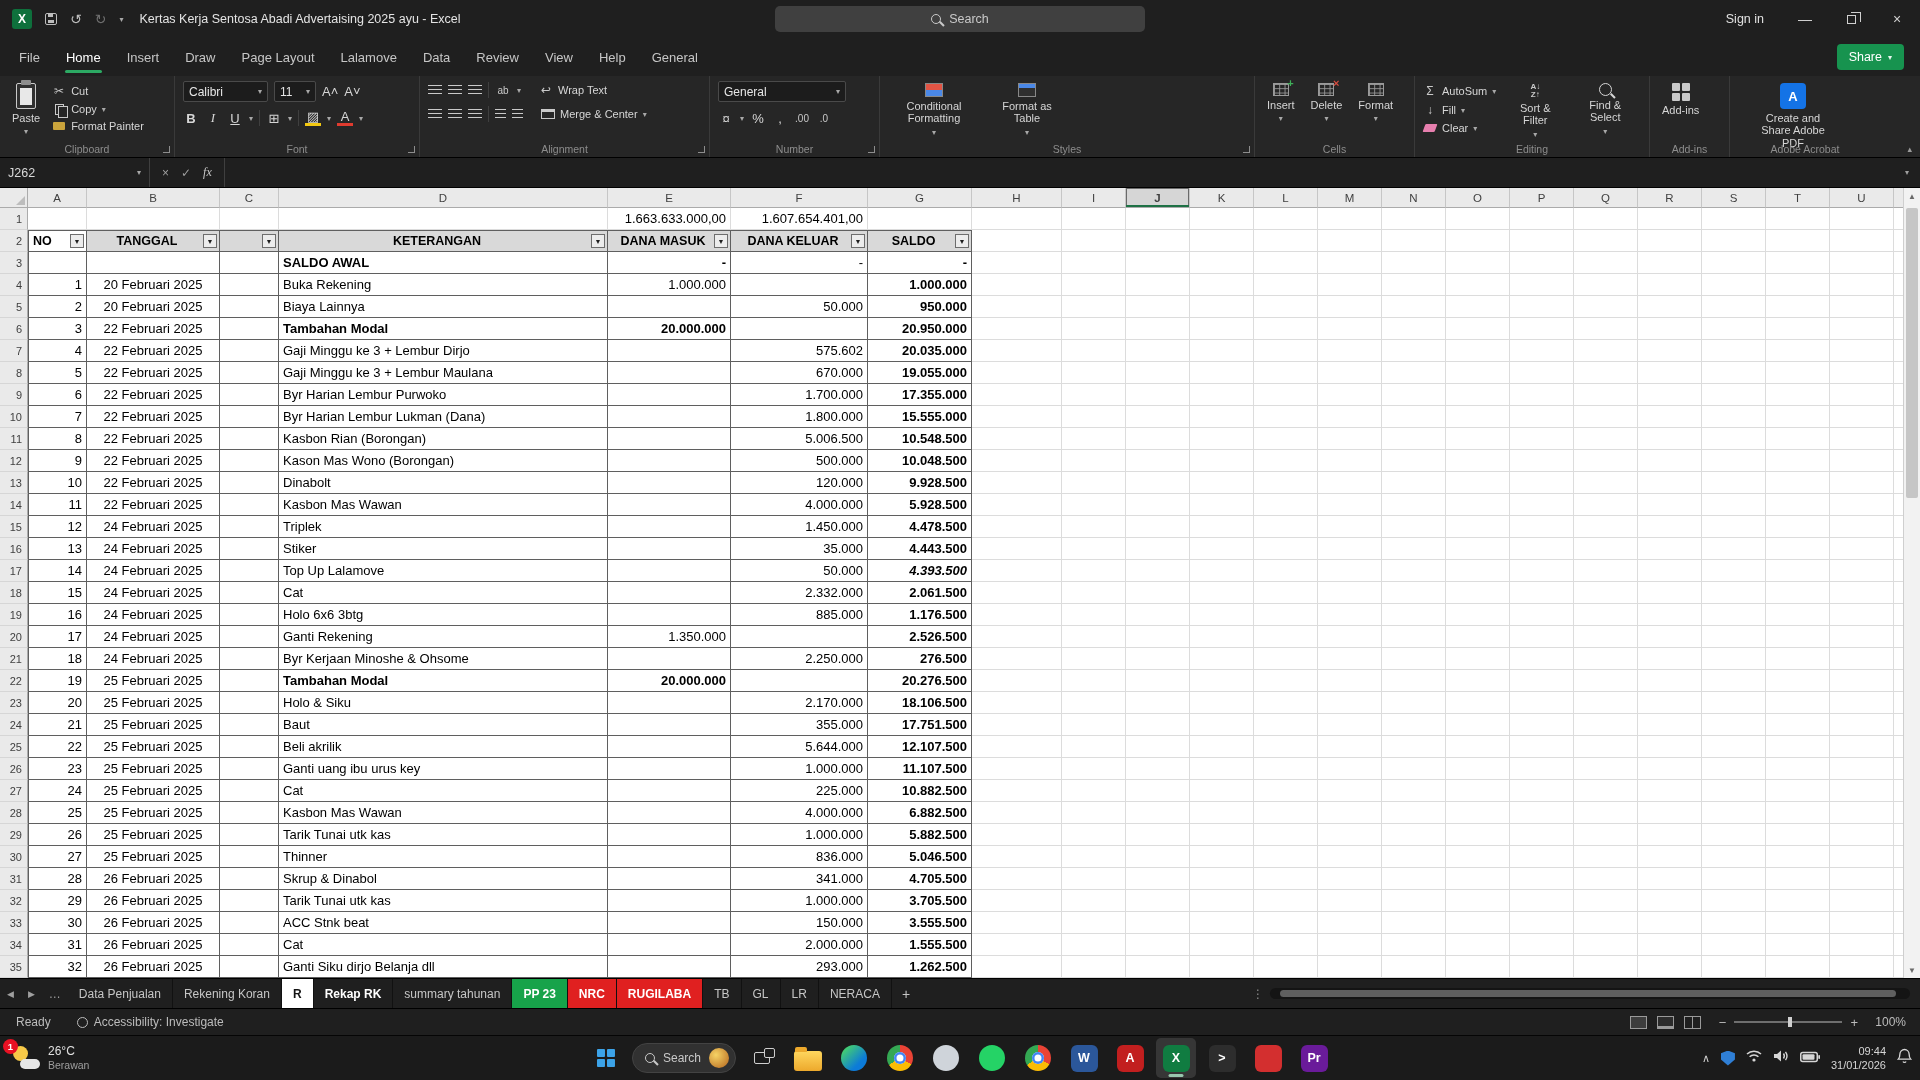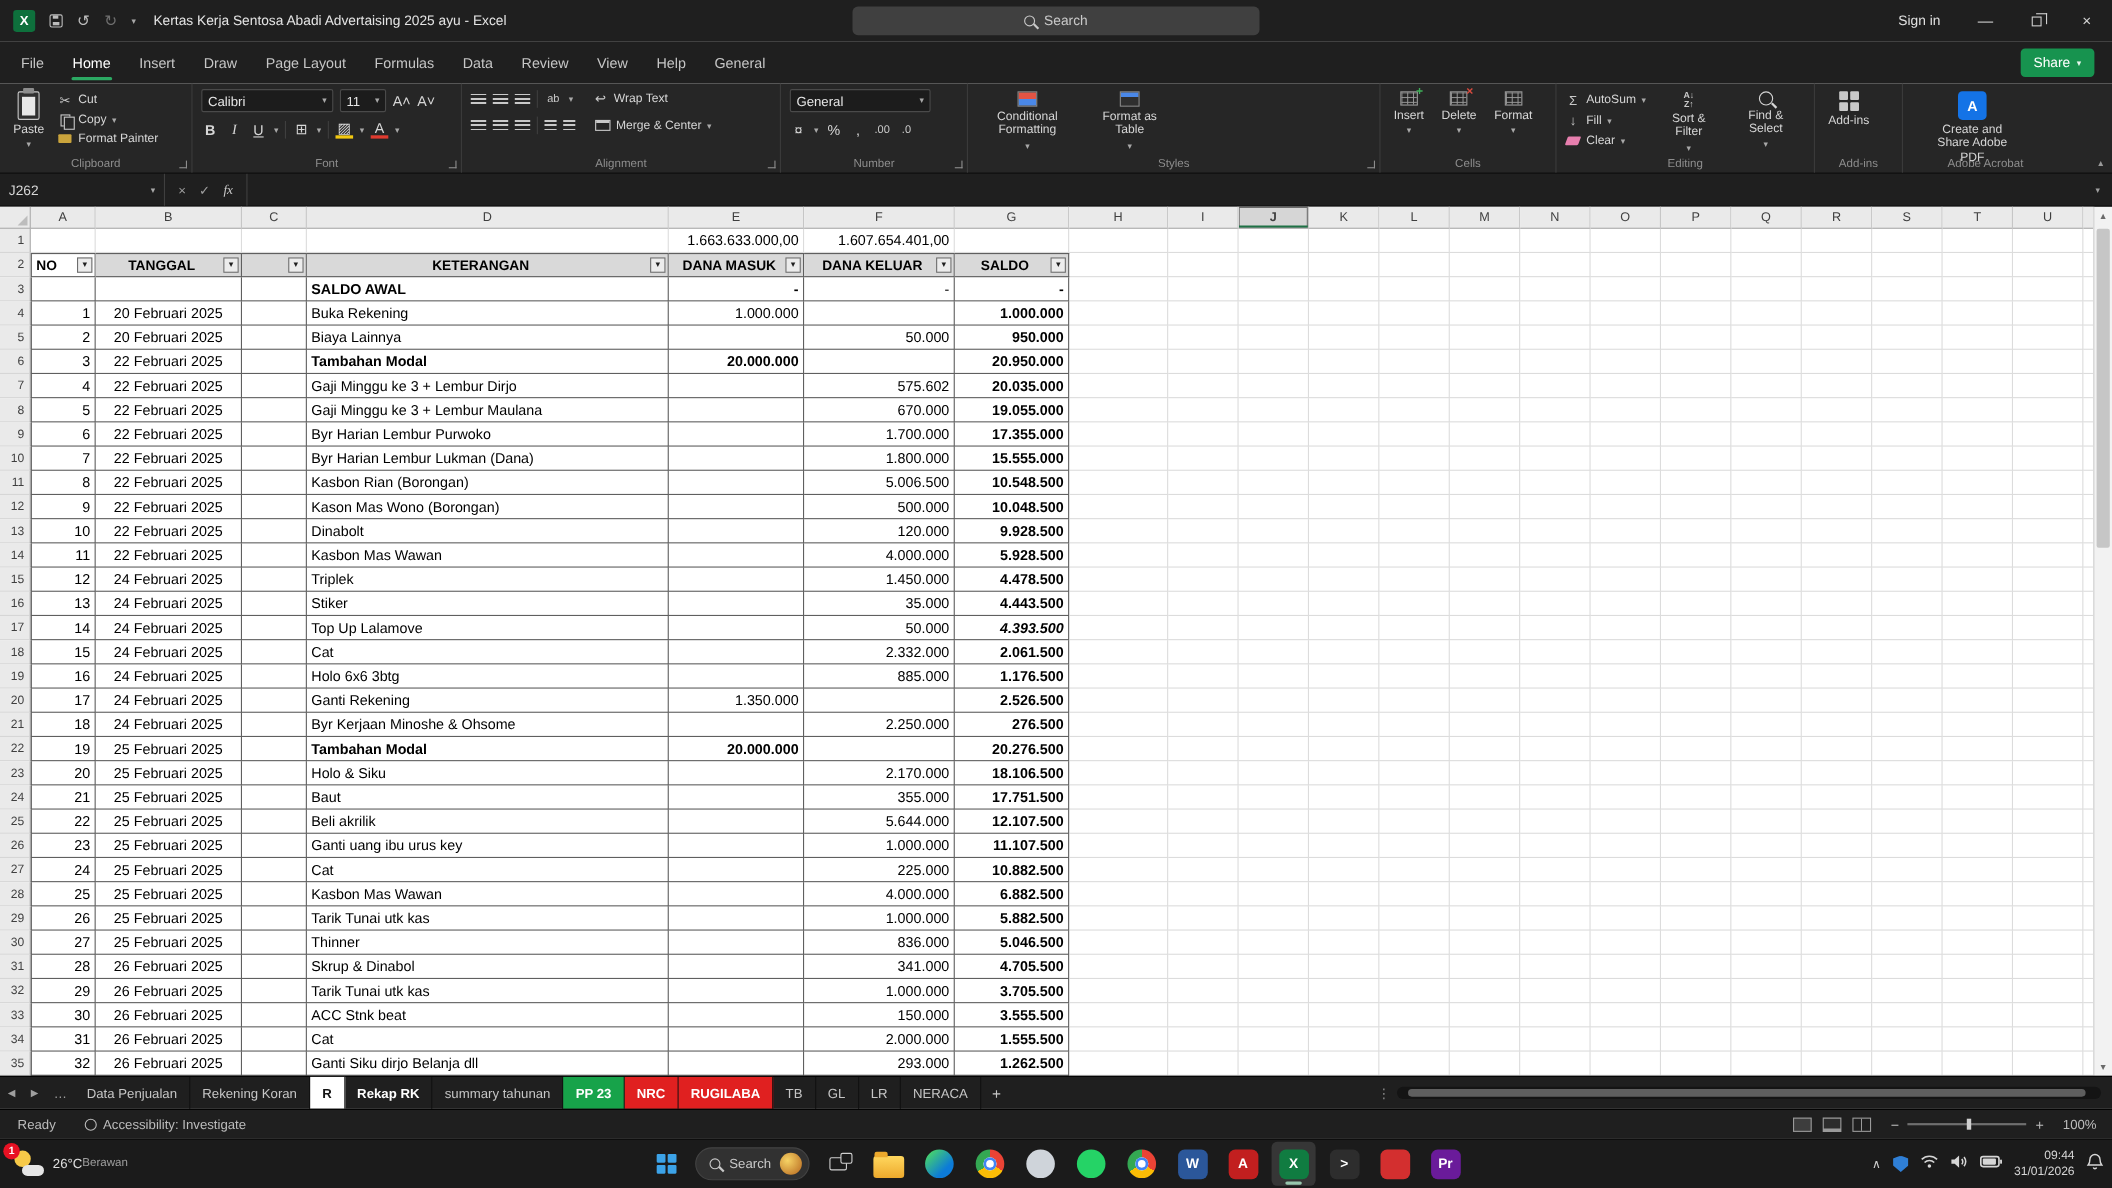--- a/index.html
+++ b/index.html
@@ -40,21 +40,21 @@
   .glabel{position:absolute;left:0;right:0;bottom:2px;text-align:center;font-size:10.5px;color:#8d8d8d;white-space:nowrap}
   .launcher{position:absolute;right:4px;bottom:4px;width:7px;height:7px;border-right:1.5px solid #8d8d8d;border-bottom:1.5px solid #8d8d8d}
   .bigbtn{display:flex;flex-direction:column;align-items:center;justify-content:flex-start;gap:3px;padding:2px 4px;font-size:11px;text-align:center}
   .blbl{line-height:1.12;max-width:80px}
   .stack{display:flex;flex-direction:column;gap:5px;padding-top:3px}
   .sbtn{display:flex;align-items:center;gap:5px;font-size:11px;white-space:nowrap}
   .si{width:14px;display:inline-flex;align-items:center;justify-content:center;font-size:12px;color:#c9c9c9}
   .col{display:flex;flex-direction:column;gap:7px}
   .frow{display:flex;align-items:center;gap:6px}
   .combo{background:#1c1c1c;border:1px solid #4a4a4a;border-radius:2px;height:21px;display:flex;align-items:center;justify-content:space-between;padding:0 5px;font-size:12px;color:#e6e6e6}
-  .w110{width:120px}.w44{width:42px}.w130{width:128px}
+  .w110{width:85px}.w44{width:42px}.w130{width:128px}
   .fbtn{min-width:16px;height:18px;display:inline-flex;align-items:center;justify-content:center;font-size:13px;color:#d6d6d6}
   .fbtn.bb{font-weight:700}
   .fbtn.ii{font-style:italic;font-family:"Liberation Serif",serif}
   .fbtn.uu{text-decoration:underline}
   .fontc{border-bottom:3px solid #e03b2f;height:16px;line-height:1}
   .fillc{border-bottom:3px solid #f2c811;height:16px;line-height:1}
   .sm2{font-size:10px;color:#c9c9c9}
   .sep{width:1px;height:16px;background:#3f3f3f}
   .gap12{width:6px}
   .ai{width:14px;height:11px;background:repeating-linear-gradient(to bottom,#c9c9c9 0 1.5px,transparent 1.5px 4px)}
@@ -138,21 +138,21 @@
   .zthumb{position:absolute;left:50%;top:-4px;width:4px;height:10px;background:#cfcfcf}
   .zplus{font-size:13px}
   .zpct{width:48px;text-align:right;margin-right:14px}
   
   .taskbar{position:absolute;top:1035px;left:0;right:0;height:45px;background:#1b1b1b;border-top:1px solid #050505}
   .weather{position:absolute;left:10px;top:0;height:100%;display:flex;align-items:center;gap:8px;color:#e0e0e0}
   .wicon{width:30px;height:30px;position:relative}
   .sun{position:absolute;top:3px;left:3px;width:15px;height:15px;border-radius:50%;background:#f7c948}
   .cloudp{position:absolute;bottom:4px;right:0;width:20px;height:10px;border-radius:6px;background:#e6e6e6}
   .badge{position:absolute;top:-4px;left:-7px;min-width:15px;height:15px;border-radius:8px;background:#e81123;color:#fff;font-size:9.5px;display:flex;align-items:center;justify-content:center;padding:0 3px;font-weight:700}
-  .wtxt{display:flex;line-height:1.25}
+  .wtxt{display:flex;flex-direction:column;line-height:1.25}
   .temp{font-size:12px}
   .desc{font-size:10.5px;color:#9f9f9f}
   .centericons{position:absolute;left:50%;top:0;transform:translateX(-50%);height:100%;display:flex;align-items:center;gap:6px}
   .tbi{width:40px;height:40px;border-radius:5px;display:flex;align-items:center;justify-content:center}
   .winlogo{display:grid;grid-template-columns:8px 8px;grid-template-rows:8px 8px;gap:1.5px}
   .winlogo i{background:#3ca3e8;border-radius:1px}
   .tsearchpill{height:30px;border-radius:15px;background:#313131;border:1px solid #434343;display:flex;align-items:center;gap:8px;padding:0 6px 0 12px;color:#c9c9c9;font-size:12px}
   .daily{width:20px;height:20px;border-radius:50%;background:radial-gradient(circle at 35% 35%,#f6d365,#b5651d)}
   .tv{width:16px;height:12px;border:1.5px solid #d0d0d0;border-radius:2px;position:relative}
   .tv::after{content:"";position:absolute;right:-6px;top:-5px;width:9px;height:8px;border:1.5px solid #d0d0d0;border-radius:2px;background:#1b1b1b}
@@ -201,21 +201,21 @@
     </div>
   </div>
 
   <div class="ribbontabs">
     <div id="ribbon-tab-list" class="rtabs">
         <div class="rtab">File</div>
         <div class="rtab active">Home</div>
         <div class="rtab">Insert</div>
         <div class="rtab">Draw</div>
         <div class="rtab">Page Layout</div>
-        <div class="rtab">Formulas</div>
+        <div class="rtab">Lalamove</div>
         <div class="rtab">Data</div>
         <div class="rtab">Review</div>
         <div class="rtab">View</div>
         <div class="rtab">Help</div>
         <div class="rtab">General</div>
       </div>
     <div class="share">
       <span>Share</span>
         <span class="chev">▾</span>
     </div>

